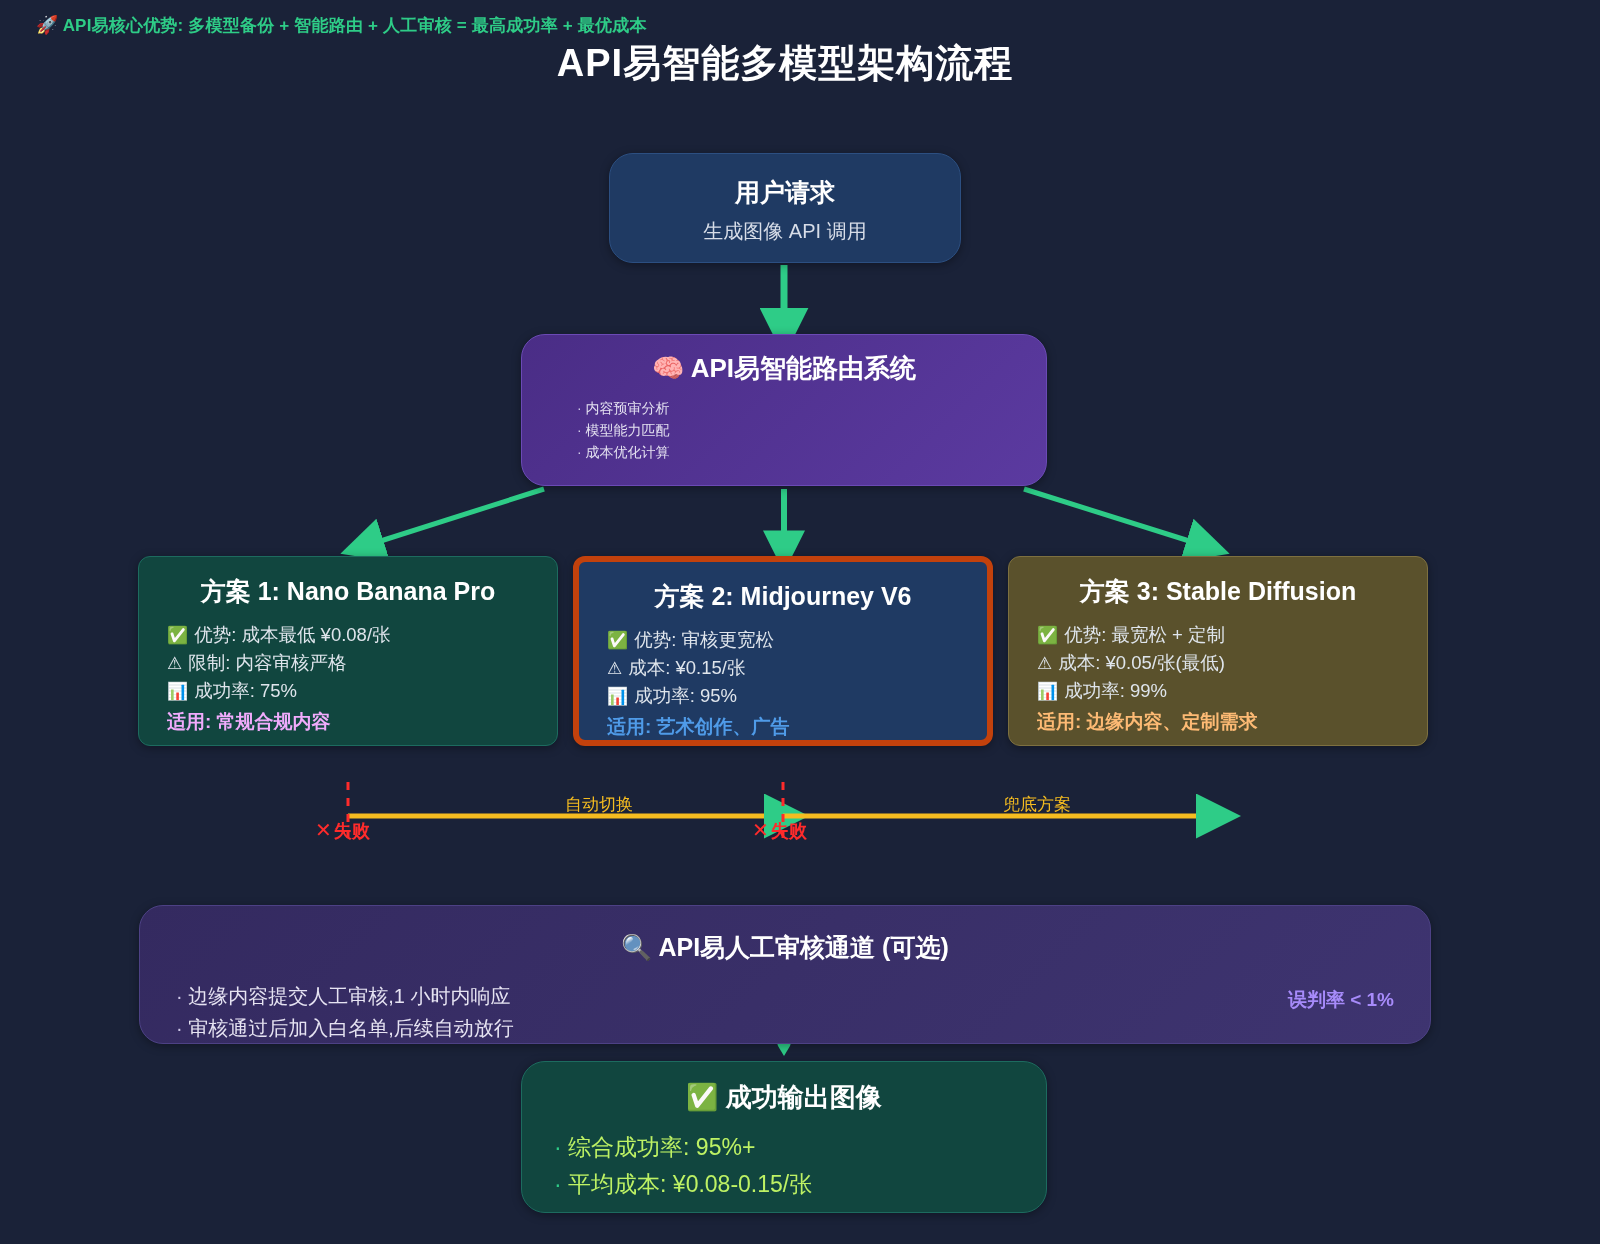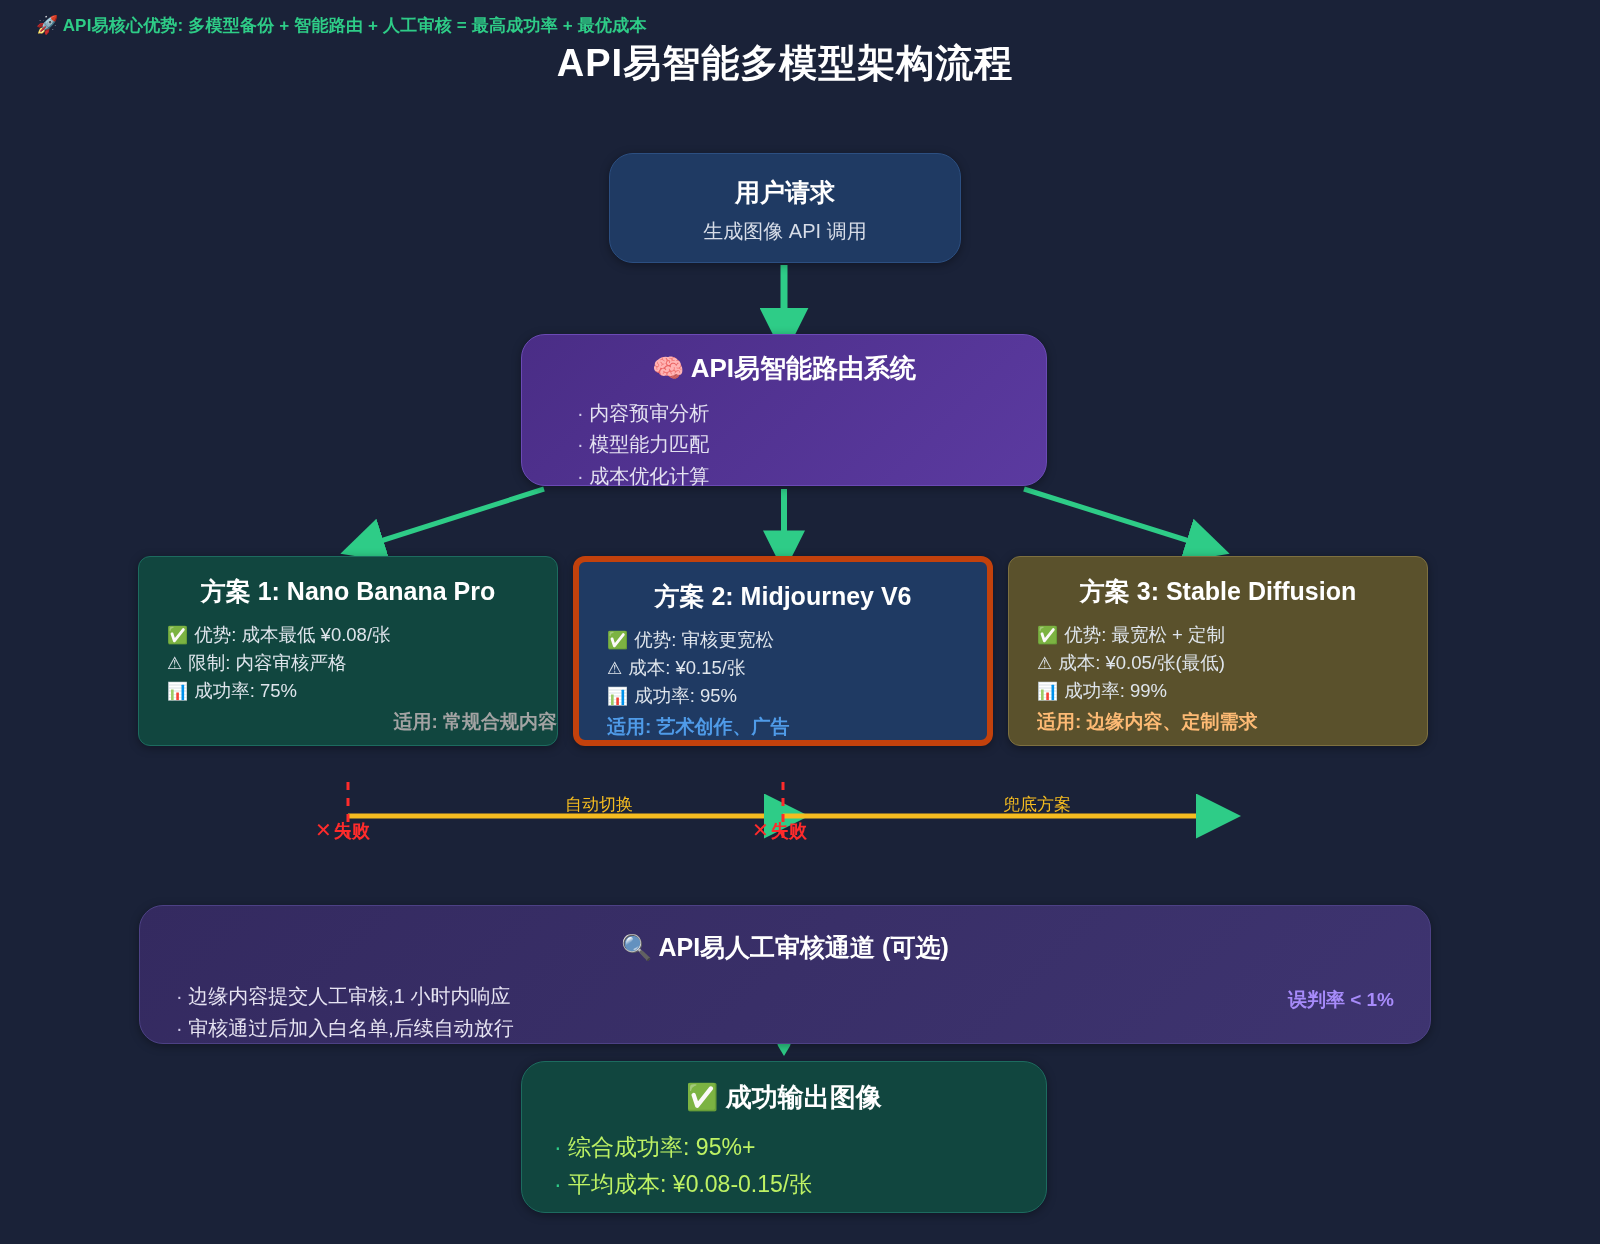--- a/index.html
+++ b/index.html
@@ -66,40 +66,40 @@
   
   #node-router {
     left: 521px; top: 334px; width: 526px; height: 152px;
     background: linear-gradient(135deg,#4a2d86 0%,#5b3aa0 100%);
     border: 1px solid #6b4ab5;
     padding: 16px 0 0 0;
   }
   #node-router .nh { font-size: 26px; }
   #node-router ul { list-style: none; margin: 12px 0 0 55px; }
   #node-router li {
-    font-size: 20px; color: #e3e0f0; line-height: 1.57;
+    font-size: 14px; color: #e3e0f0; line-height: 1.57;
   }
   #node-router li::before { content: "· "; color: #cfc9e8; }
 
   
   .plan {
     position: absolute; top: 556px; width: 420px; height: 190px;
     border-radius: 12px; padding: 18px 0 0 0;
   }
   .plan .nh { font-size: 25px; margin-bottom: 13px; }
   .plan .rows { margin-left: 28px; }
   .plan .row {
     font-size: 18.5px; color: #dfe5ec;
     line-height: 1.52; white-space: nowrap;
   }
   .plan .row .ic { margin-right: 6px; font-size: 17px; }
   .plan .fit { font-size: 19px; font-weight: bold; margin-top: 4px; white-space: nowrap; }
 
   #plan-1 { left: 138px; background: #11463f; border: 1px solid #1d6b5f; }
-  #plan-1 .fit { color: #a3a3a3; text-align: right; }
+  #plan-1 .fit { color: #f0abfc; }
   #plan-2 { left: 573px; background: #1f3a63; border: 6px solid #c2410c; }
   #plan-2 .fit { color: #4f9be8; }
   #plan-3 { left: 1008px; background: #5a512c; border: 1px solid #7d7040; }
   #plan-3 .fit { color: #fdba74; }
 
   
   .rail-label {
     position: absolute; font-size: 17px; color: #f5bc20; white-space: nowrap;
   }
   #rail-lab-1 { left: 565px; top: 793px; }

